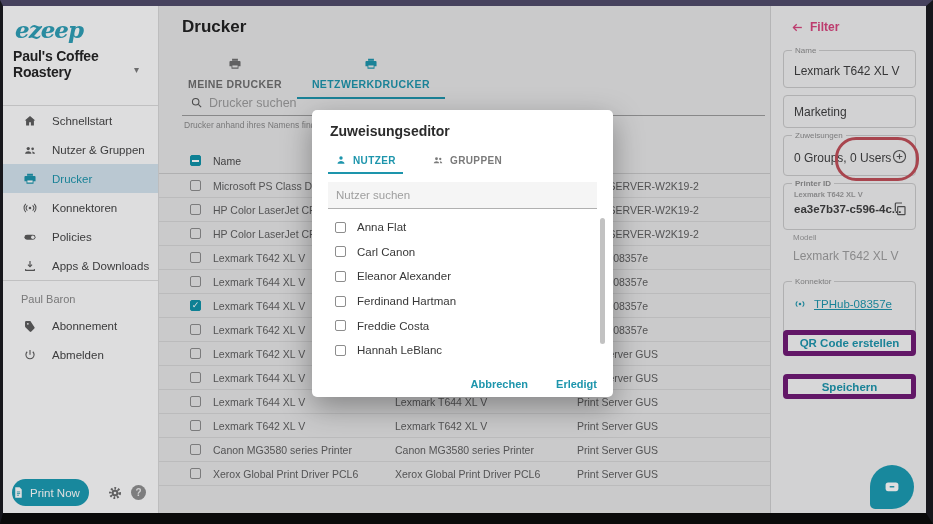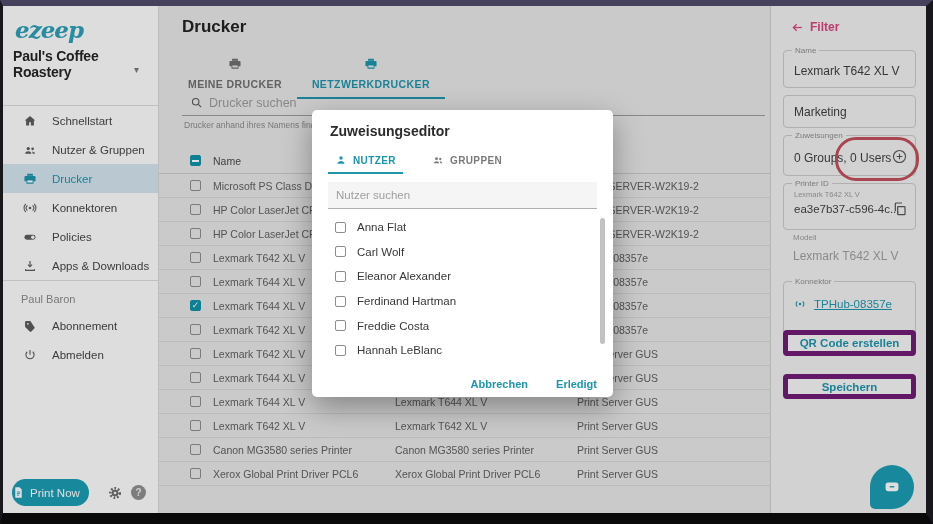--- a/index.html
+++ b/index.html
@@ -75,21 +75,21 @@
             color:#d8447c; font-size:12px; font-weight:700; cursor:pointer; }
   .filter svg { width:13px; height:13px; }
   .pbox { position:absolute; left:12px; width:133px; border:1px solid #c9c9c9; border-radius:4px; }
   .plabel { position:absolute; top:-5px; left:8px; font-size:8px; color:#8e8e8e; background:#f0f0f0; padding:0 3px; }
   .pvalue { position:absolute; left:10px; font-size:12px; color:#3e3e3e; white-space:nowrap; }
   .box-name { top:44px; height:38px; }  .box-name .pvalue { top:13px; }
   .box-group { top:89px; height:33px; } .box-group .pvalue { top:9px; }
   .box-zuw { top:129px; height:41px; }  .box-zuw .pvalue { top:15px; }
   .plus-ic { position:absolute; right:7px; top:12px; width:17px; height:17px; color:#555; cursor:pointer; }
   .plus-ic svg { width:17px; height:17px; }
-  .box-pid { top:177px; height:47px; }
+  .box-pid { top:177px; height:47px;font-weight:bold; }
   .psub { position:absolute; left:10px; top:6px; font-size:7.5px; color:#9c9c9c; }
   .box-pid .pvalue { top:19px; font-size:11.5px; }
   .copy-ic { position:absolute; right:7px; top:17px; width:16px; height:16px; color:#555; cursor:pointer; }
   .copy-ic svg { width:16px; height:16px; }
   .model-label { position:absolute; left:22px; top:227px; font-size:8px; color:#9c9c9c; }
   .model-value { position:absolute; left:22px; top:243px; font-size:12px; color:#9e9e9e; }
   .box-kon { top:275px; height:56px;padding-left:36px; }
   .kon-ic { position:absolute; left:9px; top:15px; width:14px; height:14px; color:#1d95ac; }
   .kon-ic svg { width:14px; height:14px; }
   .kon-link { position:absolute; left:30px; top:16px; font-size:11.5px; color:#1d95ac; text-decoration:underline; cursor:pointer; }
@@ -463,21 +463,21 @@
       <div class="m-search">
         <input placeholder="Nutzer suchen" style="">
       </div>
       <div class="m-list" id="user-list">
           <div class="uitem">
     <span class="cb"></span>
     <span class="ulabel">Anna Flat</span>
   </div>
           <div class="uitem">
     <span class="cb"></span>
-    <span class="ulabel">Carl Wolf</span>
+    <span class="ulabel">Carl Canon</span>
   </div>
           <div class="uitem">
     <span class="cb"></span>
     <span class="ulabel">Eleanor Alexander</span>
   </div>
           <div class="uitem">
     <span class="cb"></span>
     <span class="ulabel">Ferdinand Hartman</span>
   </div>
           <div class="uitem">

